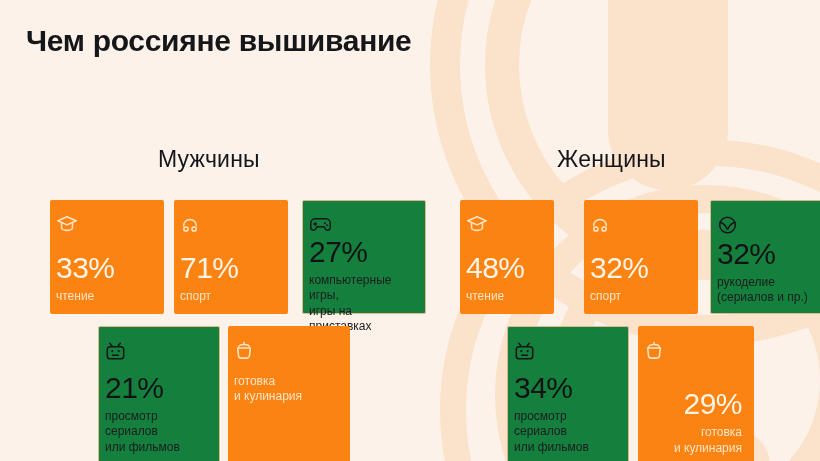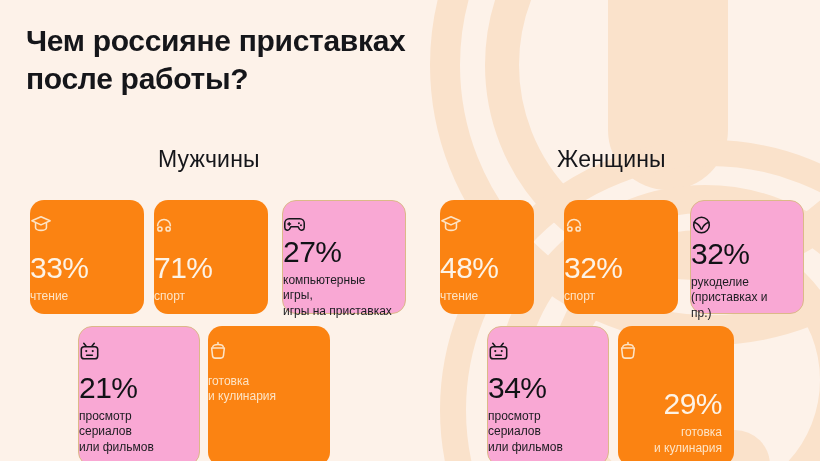--- a/index.html
+++ b/index.html
@@ -63,30 +63,31 @@
     color:#15161a;
     font-weight:400;
     letter-spacing:0.2px;
   }
   .col-head.men   { left:158px; }
   .col-head.women { left:557px; }
 
   
   .card {
     position:absolute;
-    border-radius:14px;
-    padding:14px 12px 10px 0;
+    border-radius:2px;
+    padding:14px 12px 10px 6px;
     display:flex;
     flex-direction:column;
+    margin-left:20px;
   }
   .card.filled {
     background:#fb8312;
   }
   .card.outline {
-    background:#f9a8d4;
+    background:#15803d;
     border:1px solid #dcb988;
   }
 
   .card .icon {
     height:24px;
     display:block;
     margin-bottom:4px;
   }
   .card .icon svg { display:block; }
 
@@ -138,22 +139,21 @@
     <div class="blob bl1"></div>
     <div class="swirl sw1"></div>
     <div class="swirl sw2"></div>
     <div class="swirl sw3"></div>
     <div class="swirl sw4"></div>
     <div class="swirl sw5"></div>
     <div class="blob bl2"></div>
   </div>
 
   <div class="title">
-    <div>Чем россияне приставках</div>
-    <div>после работы?</div>
+    <div>Чем россияне вышивание</div>
   </div>
 
   <div class="col-head women">Женщины</div>
   <div class="col-head men">Мужчины</div>
 
   <div class="card filled r1 m1">
     <span class="icon">
       <svg width="22" height="20" viewBox="0 0 24 22" fill="none" stroke="#fde4c6" stroke-width="1.7" stroke-linecap="round" stroke-linejoin="round">
         <path d="M2 7.5 12 3l10 4.5-10 4.5z"></path>
         <path d="M6 10v5c0 1.6 2.7 3 6 3s6-1.4 6-3v-5"></path>
@@ -249,21 +249,21 @@
     <span class="icon">
       <svg width="21" height="20" viewBox="0 0 22 21" fill="none" stroke="#15161a" stroke-width="1.6" stroke-linecap="round" stroke-linejoin="round">
         <circle cx="11" cy="10.5" r="8.2"></circle>
         <path d="M3.4 7.6c3.4 1.2 6 3.8 7.2 7.2"></path>
         <path d="M18.6 7.6c-3.4 1.2-6 3.8-7.2 7.2"></path>
       </svg>
     </span>
     <span class="pct">32%</span>
     <span class="lbl">
       <span>рукоделие</span><br>
-      <span>(приставках и пр.)</span>
+      <span>(сериалов и пр.)</span>
     </span>
   </div>
 
   <div class="card outline r2 w4">
     <span class="icon">
       <svg width="21" height="21" viewBox="0 0 22 22" fill="none" stroke="#15161a" stroke-width="1.6" stroke-linecap="round" stroke-linejoin="round">
         <path d="M7.5 5.5 5 2.4M13.5 5.5 16 2.4"></path>
         <rect x="2.4" y="6" width="17.2" height="12.6" rx="3"></rect>
         <circle cx="7.6" cy="10.6" r="1.1" fill="#15161a" stroke="none"></circle>
         <circle cx="14.4" cy="10.6" r="1.1" fill="#15161a" stroke="none"></circle>

